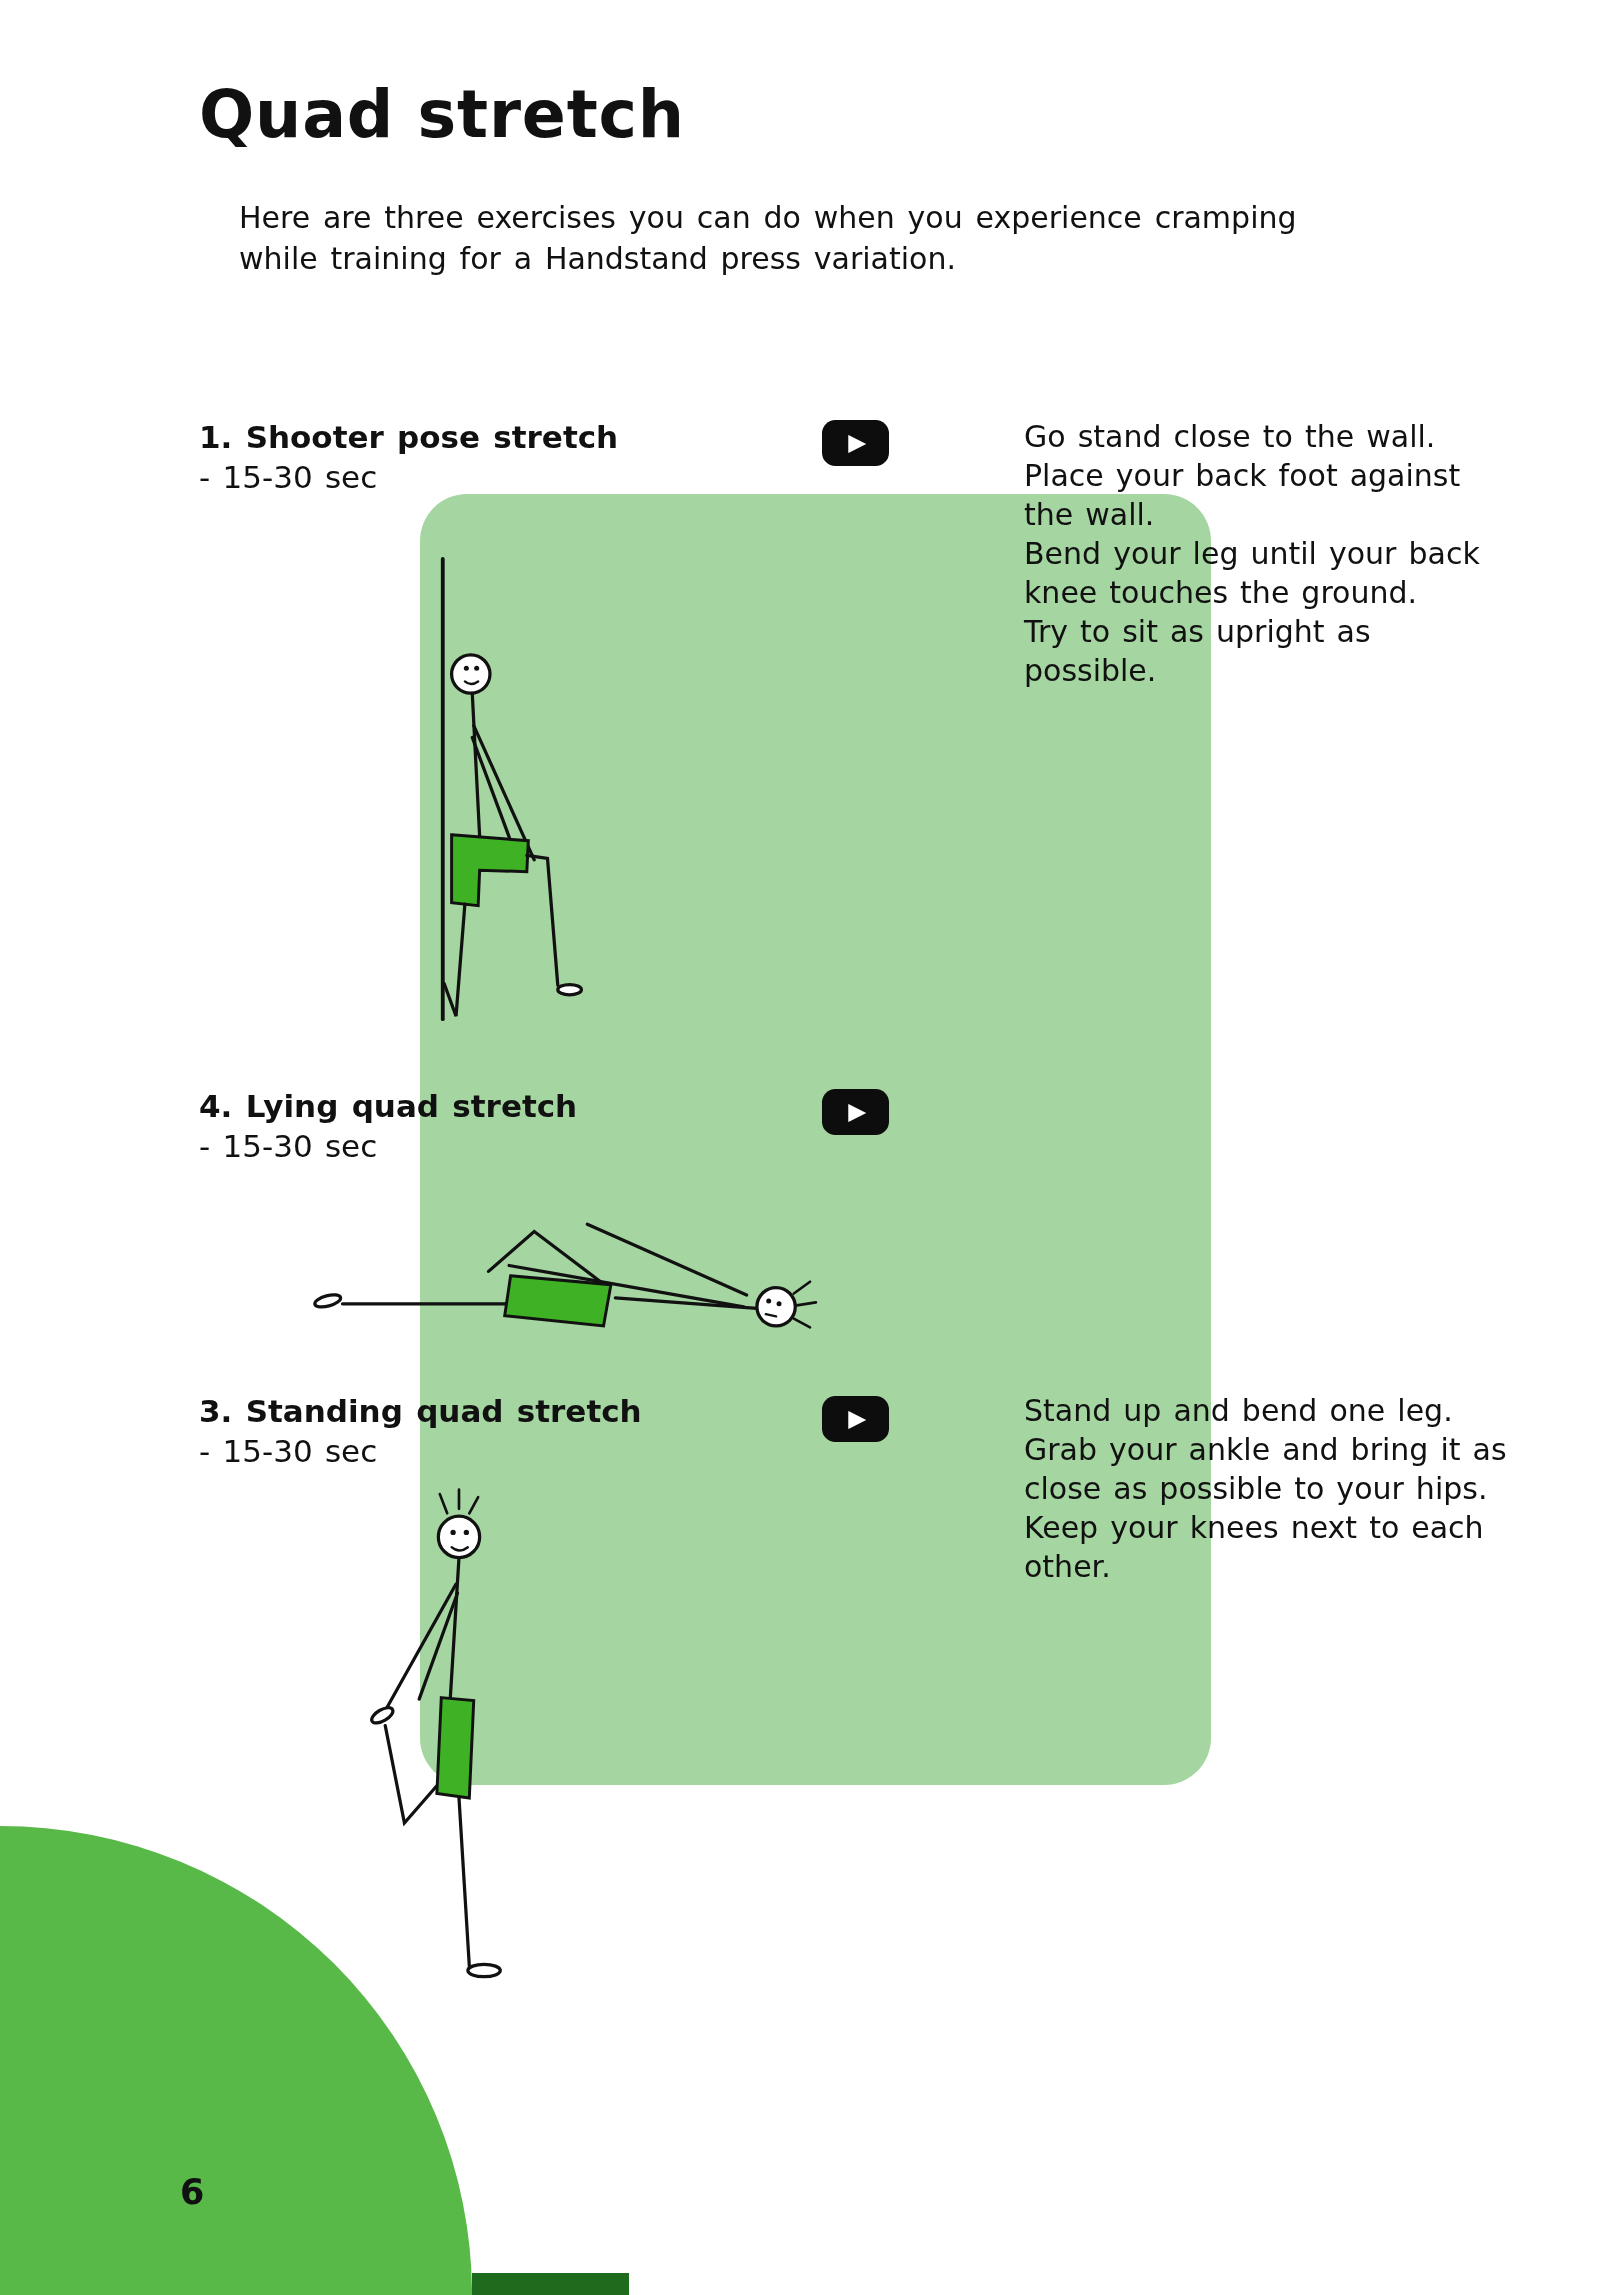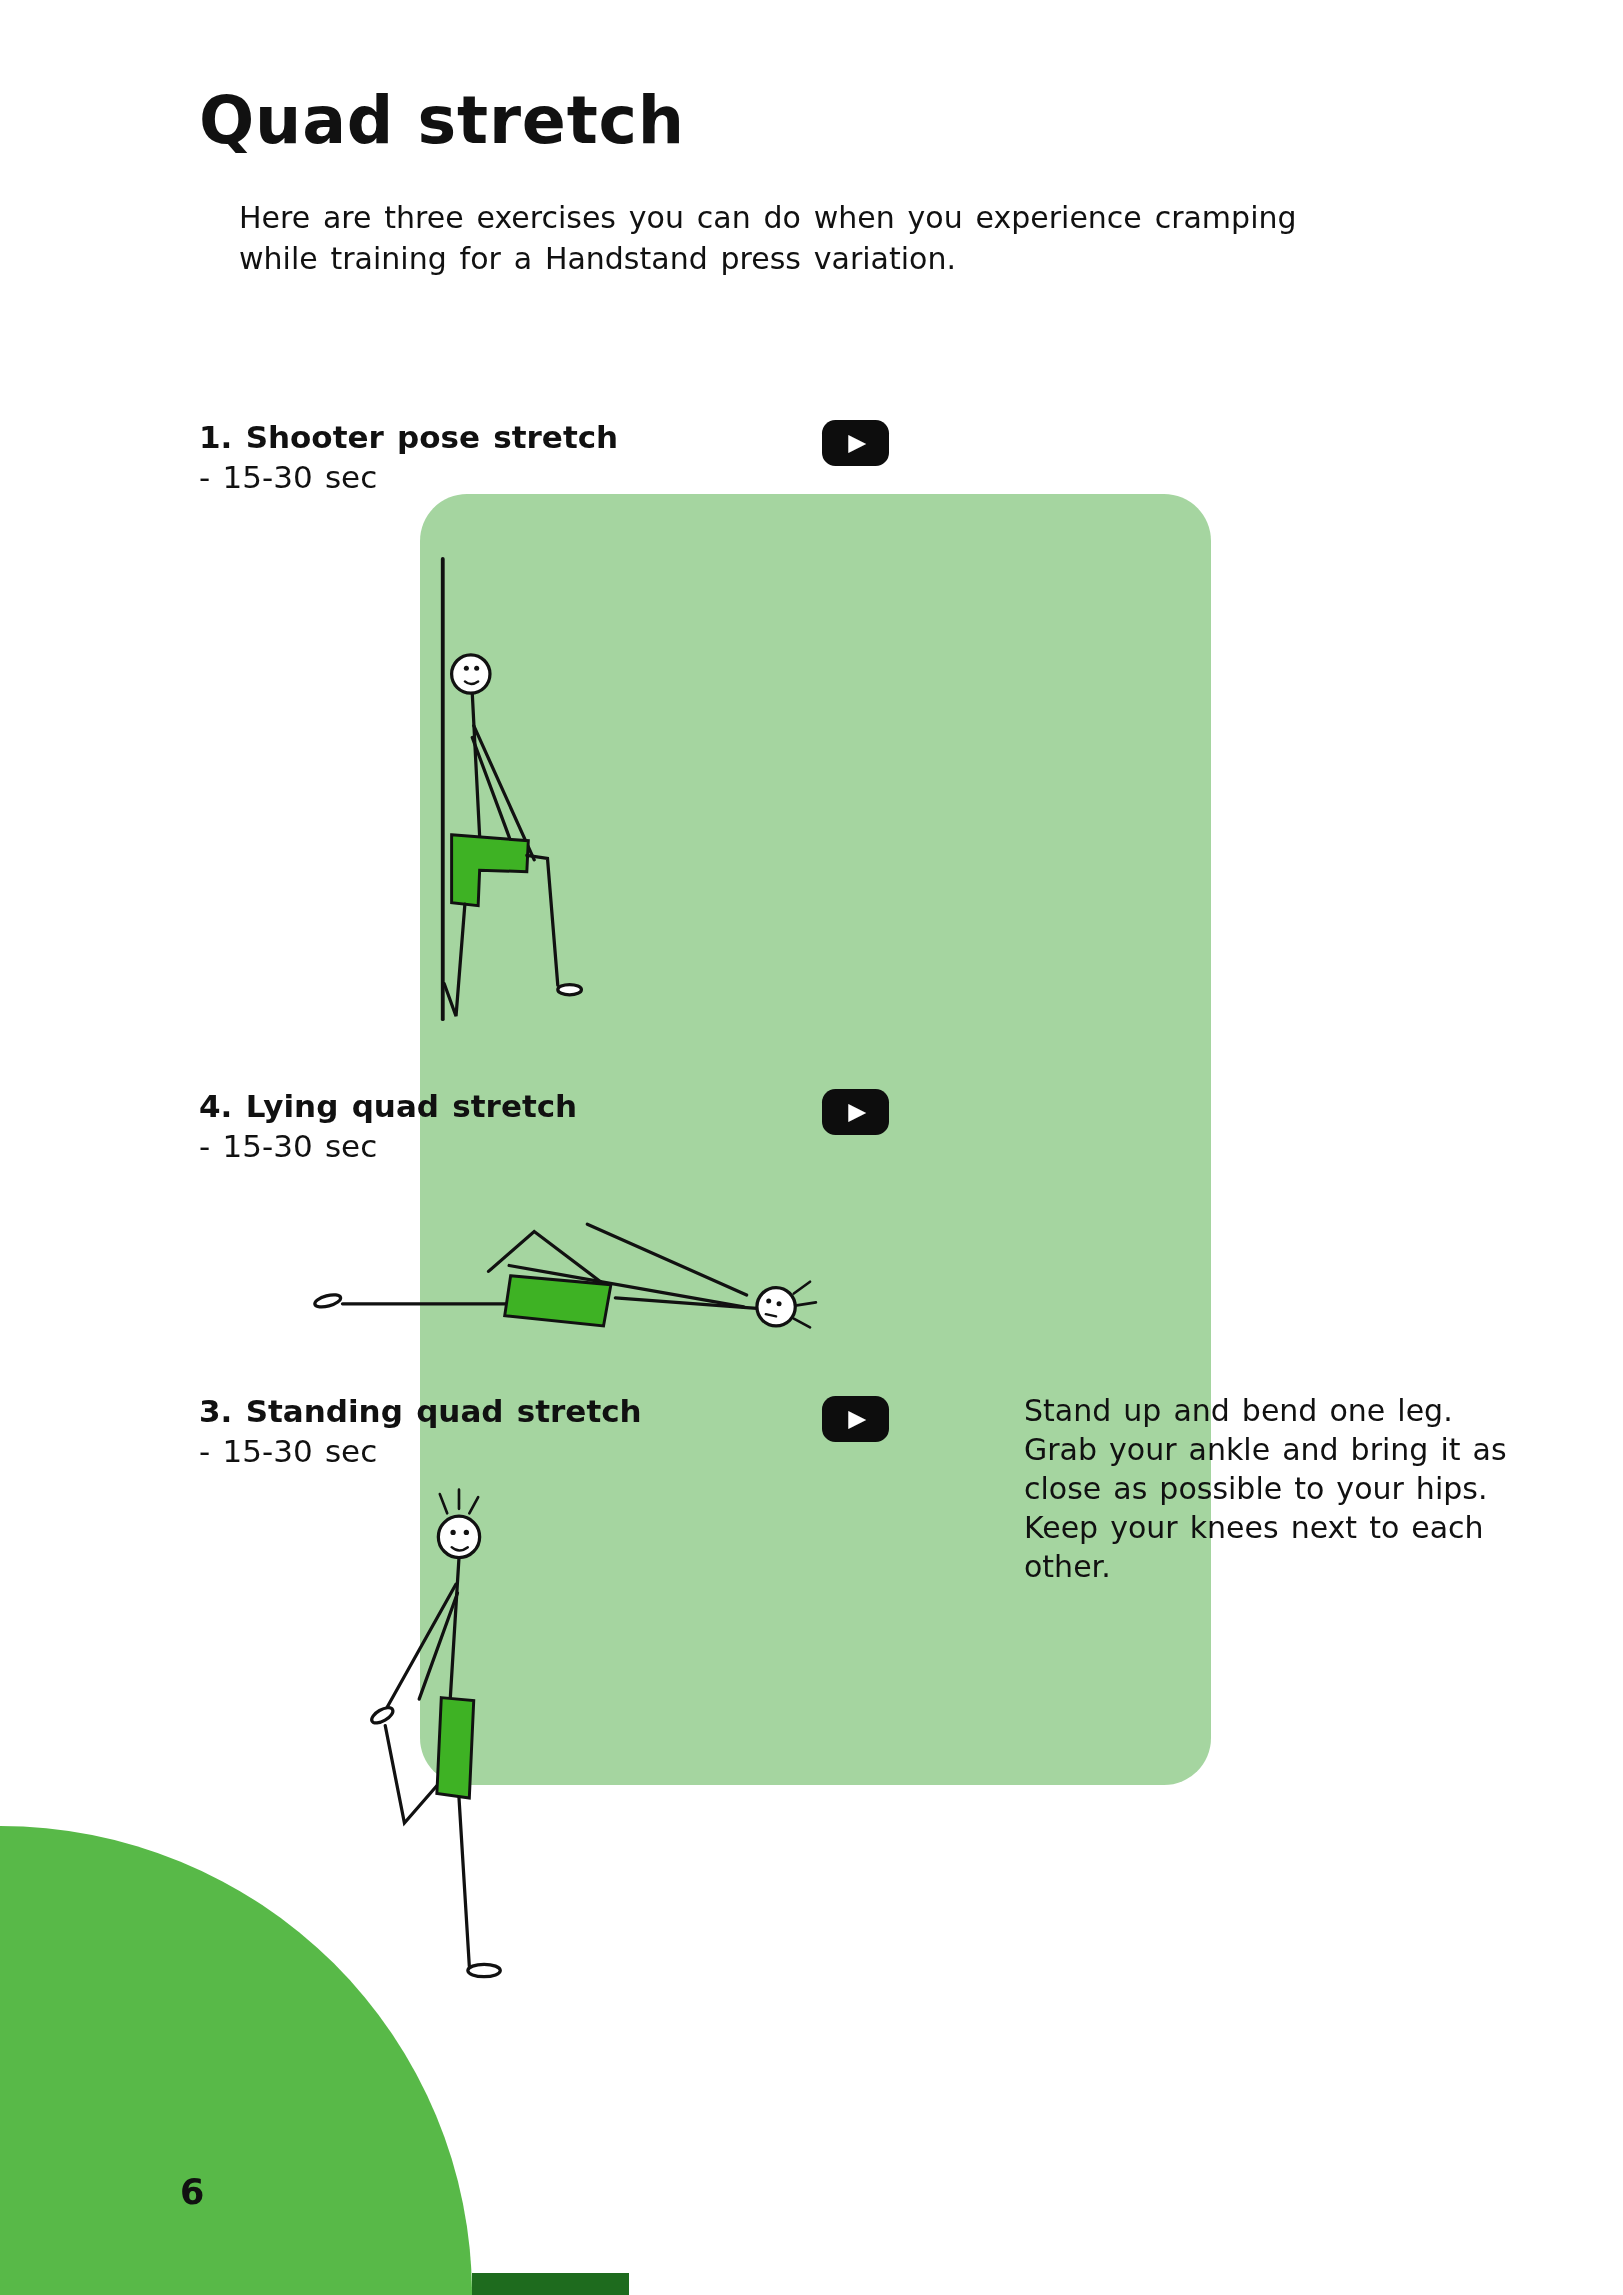--- a/index.html
+++ b/index.html
@@ -18,21 +18,21 @@
     font-family:"DejaVu Sans", sans-serif;
     color:#111;
   }
   .panel{
     position:absolute;left:420px;top:494px;width:791px;height:1291px;
     background:var(--panel-green,#a5d5a0);
     border-radius:47px;
   }
   .figures{position:absolute;left:0;top:0;width:1623px;height:2295px;pointer-events:none;}
   .title{
-    position:absolute;left:199px;top:83px;
+    position:absolute;left:199px;top:77px;
     font-size:65px;font-weight:700;letter-spacing:0.8px;
   }
   .intro{
     position:absolute;left:199px;top:197px;width:1335px;
     font-size:30px;line-height:41px;white-space:pre-line;word-spacing:3.3px;margin-left:40px;
   }
   .ex-head{
     position:absolute;left:199px;width:584px;
     font-size:31px;font-weight:700;line-height:40px;word-spacing:2.5px;
   }
@@ -130,20 +130,27 @@
   <div class="intro">Here are three exercises you can do when you experience cramping
 while training for a Handstand press variation.</div>
 
   <div class="ex-head h1">
     <div>1. Shooter pose stretch</div>
     <div class="dur">- 15-30 sec</div>
   </div>
   <div class="play p1">
     <span>▶</span>
   </div>
+  <div class="desc d1">Go stand close to the wall.
+Place your back foot against
+the wall.
+Bend your leg until your back
+knee touches the ground.
+Try to sit as upright as
+possible.</div>
 
   <div class="ex-head h2">
     <div>4. Lying quad stretch</div>
     <div class="dur">- 15-30 sec</div>
   </div>
   <div class="play p2">
     <span>▶</span>
   </div>
 
   <div class="ex-head h3">

